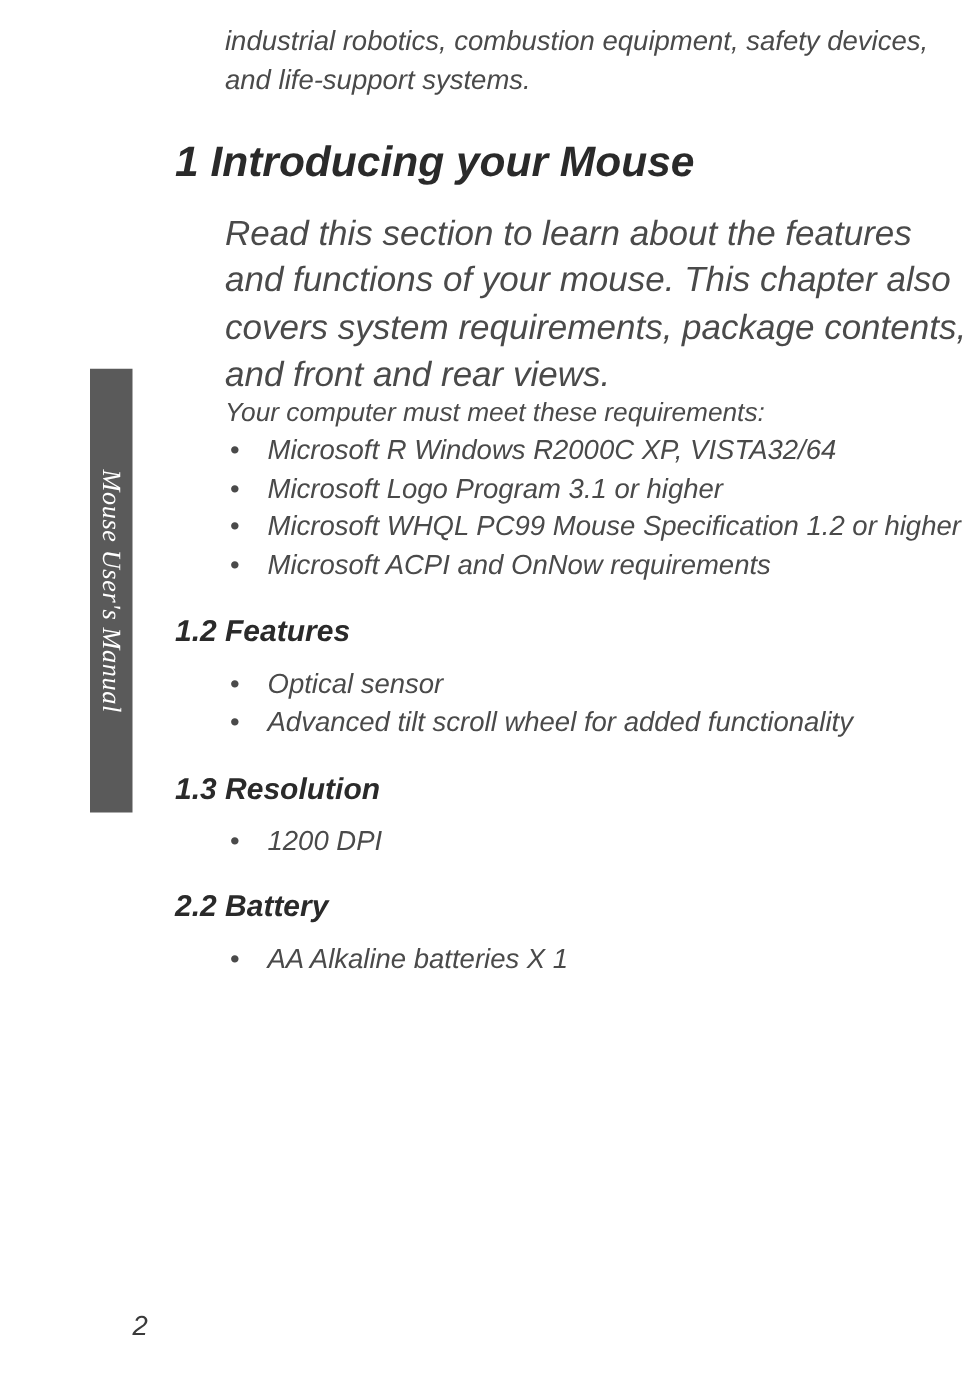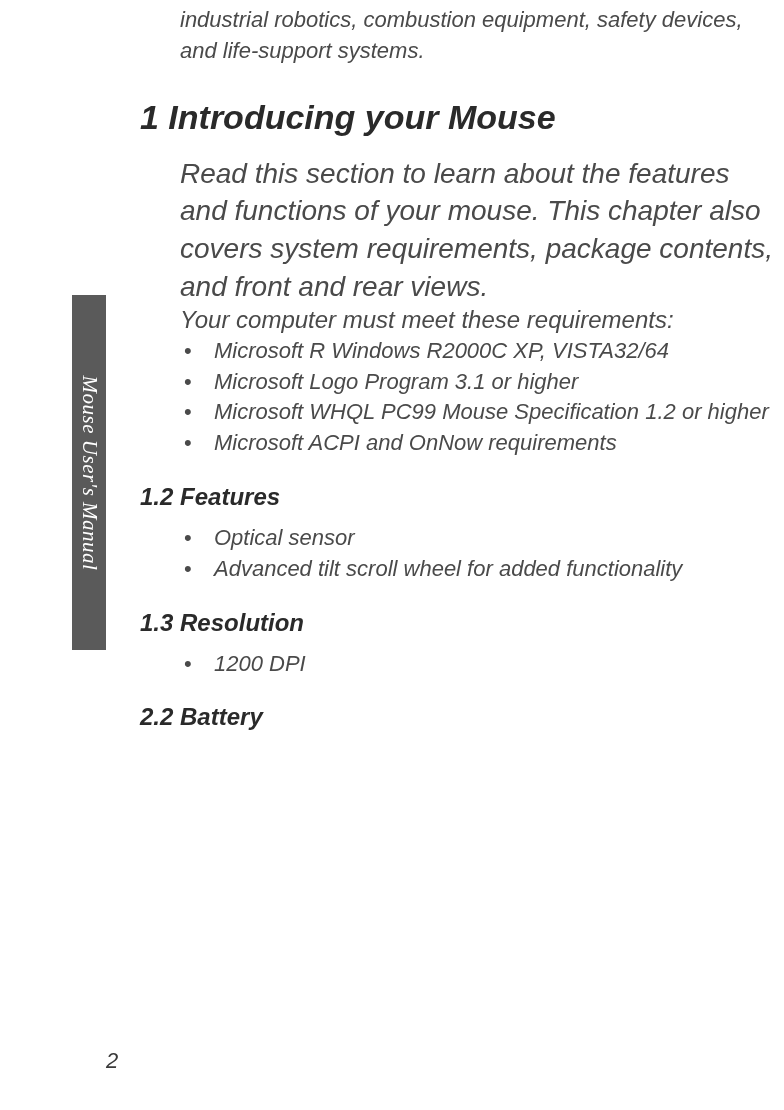--- a/index.html
+++ b/index.html
@@ -11,21 +11,21 @@
       width: 784px;
       height: 1110px;
       background: #ffffff;
       font-family: Verdana, Geneva, sans-serif;
       color: #3a3a3a;
       position: relative;
     }
     .page-content {
       padding-left: 140px;
       padding-right: 10px;
-      padding-top: 5px;
+      padding-top: 18px;
     }
     .intro-frag {
       font-size: 22px;
       font-style: italic;
       line-height: 1.4;
       color: #4a4a4a;
       margin-top: 0;
       padding-left: 40px;
     }
     h1 {
@@ -45,21 +45,21 @@
     }
     h2 {
       font-size: 24px;
       font-weight: bold;
       font-style: italic;
       color: #2a2a2a;
       margin-top: 24px;
       margin-bottom: 12px;
     }
     .subhead-intro {
-      font-size: 24px;
+      font-size: 21px;
       font-style: italic;
       color: #4a4a4a;
       padding-left: 40px;
       margin-bottom: 2px;
     }
     ul {
       list-style: none;
       padding-left: 40px;
     }
     li {
@@ -135,16 +135,19 @@
     <li>Optical sensor</li>
     <li>Advanced tilt scroll wheel for added functionality</li>
   </ul>
 
   <h2>1.3 Resolution</h2>
   <ul>
     <li>1200 DPI</li>
   </ul>
 
   <h2>2.2 Battery</h2>
+  <ul>
+    <li>AA Alkaline batteries X 1</li>
+  </ul>
 
 </div>
 
 <div class="page-number">2</div>
 
 </body></html>

